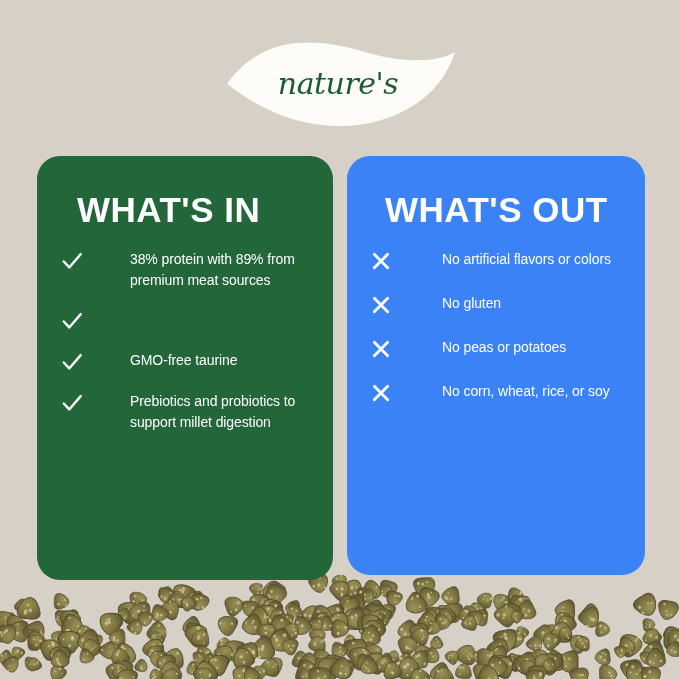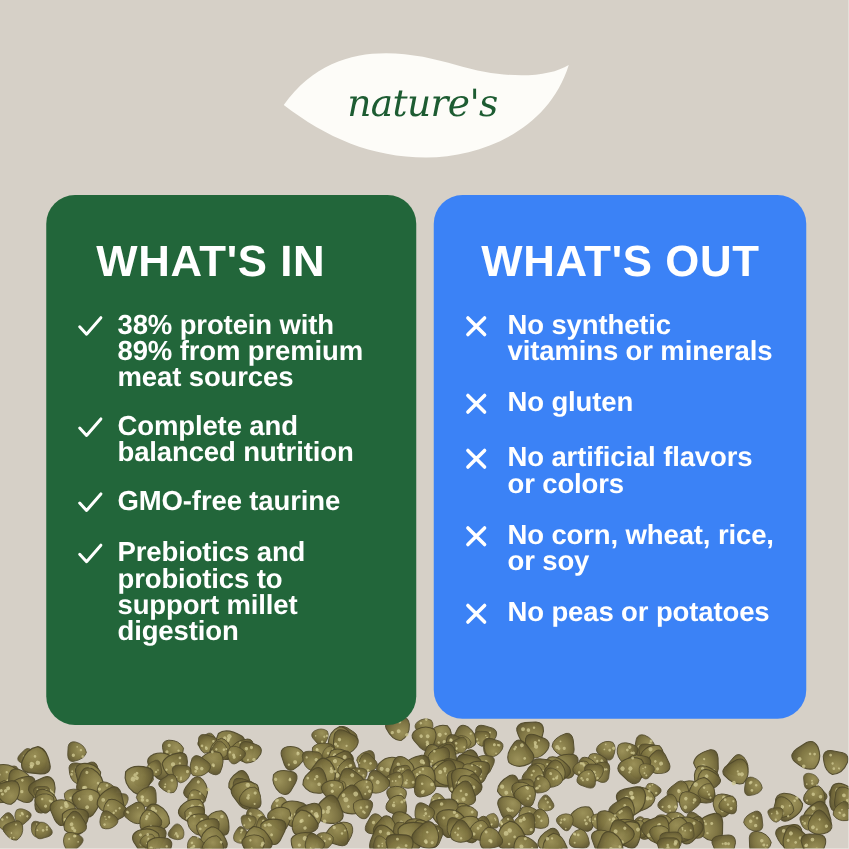--- a/index.html
+++ b/index.html
@@ -110,24 +110,25 @@
   .item-icon {
     flex:0 0 auto;
     width:22px; height:22px;
     margin-right:11px;
     margin-top:1px;
   }
   .card-out .item-icon { margin-right:13px; margin-top:2px; }
 
   .item-text {
     color:#ffffff;
-    font-size:22px;
-    font-weight:bold;
+    font-size:14px;
+    font-weight:normal;
     line-height:21px;
     letter-spacing:-0.1px;
+    margin-left:36px;
   }
 </style>
 </head>
 <body>
 
 <div id="infographic">
 
   <div class="logo-wrap">
     <svg class="logo-leaf" viewBox="0 0 232 120" preserveAspectRatio="none">
       <path d="M2,62 C40,8 100,18 140,30 C180,42 214,40 230,30
@@ -2197,21 +2198,20 @@
           <li class="item">
             <span class="item-icon"><svg viewBox="0 0 24 24" width="22" height="22">
                 <path d="M3 12.5 L9 19 L21.5 4.5" fill="none" stroke="#ffffff" stroke-width="2.6" stroke-linecap="round" stroke-linejoin="round"></path>
               </svg></span>
             <span class="item-text">38% protein with 89% from premium meat sources</span>
           </li>
           <li class="item">
             <span class="item-icon"><svg viewBox="0 0 24 24" width="22" height="22">
                 <path d="M3 12.5 L9 19 L21.5 4.5" fill="none" stroke="#ffffff" stroke-width="2.6" stroke-linecap="round" stroke-linejoin="round"></path>
               </svg></span>
-            <span class="item-text">Complete and balanced nutrition</span>
           </li>
           <li class="item">
             <span class="item-icon"><svg viewBox="0 0 24 24" width="22" height="22">
                 <path d="M3 12.5 L9 19 L21.5 4.5" fill="none" stroke="#ffffff" stroke-width="2.6" stroke-linecap="round" stroke-linejoin="round"></path>
               </svg></span>
             <span class="item-text">GMO-free taurine</span>
           </li>
           <li class="item">
             <span class="item-icon"><svg viewBox="0 0 24 24" width="22" height="22">
                 <path d="M3 12.5 L9 19 L21.5 4.5" fill="none" stroke="#ffffff" stroke-width="2.6" stroke-linecap="round" stroke-linejoin="round"></path>
@@ -2221,43 +2221,37 @@
         </ul>
     </div>
 
     <div class="card card-out">
       <div class="card-title">WHAT'S OUT</div>
       <ul class="item-list" id="list-out">
           <li class="item">
             <span class="item-icon"><svg viewBox="0 0 24 24" width="20" height="20">
                 <path d="M4 4 L20 20 M20 4 L4 20" fill="none" stroke="#ffffff" stroke-width="3.4" stroke-linecap="round"></path>
               </svg></span>
-            <span class="item-text">No synthetic vitamins or minerals</span>
+            <span class="item-text">No artificial flavors or colors</span>
           </li>
           <li class="item">
             <span class="item-icon"><svg viewBox="0 0 24 24" width="20" height="20">
                 <path d="M4 4 L20 20 M20 4 L4 20" fill="none" stroke="#ffffff" stroke-width="3.4" stroke-linecap="round"></path>
               </svg></span>
             <span class="item-text">No gluten</span>
           </li>
           <li class="item">
             <span class="item-icon"><svg viewBox="0 0 24 24" width="20" height="20">
                 <path d="M4 4 L20 20 M20 4 L4 20" fill="none" stroke="#ffffff" stroke-width="3.4" stroke-linecap="round"></path>
               </svg></span>
-            <span class="item-text">No artificial flavors or colors</span>
+            <span class="item-text">No peas or potatoes</span>
           </li>
           <li class="item">
             <span class="item-icon"><svg viewBox="0 0 24 24" width="20" height="20">
                 <path d="M4 4 L20 20 M20 4 L4 20" fill="none" stroke="#ffffff" stroke-width="3.4" stroke-linecap="round"></path>
               </svg></span>
             <span class="item-text">No corn, wheat, rice, or soy</span>
-          </li>
-          <li class="item">
-            <span class="item-icon"><svg viewBox="0 0 24 24" width="20" height="20">
-                <path d="M4 4 L20 20 M20 4 L4 20" fill="none" stroke="#ffffff" stroke-width="3.4" stroke-linecap="round"></path>
-              </svg></span>
-            <span class="item-text">No peas or potatoes</span>
           </li>
         </ul>
     </div>
 
   </div>
 </div>
 
 </body></html>

